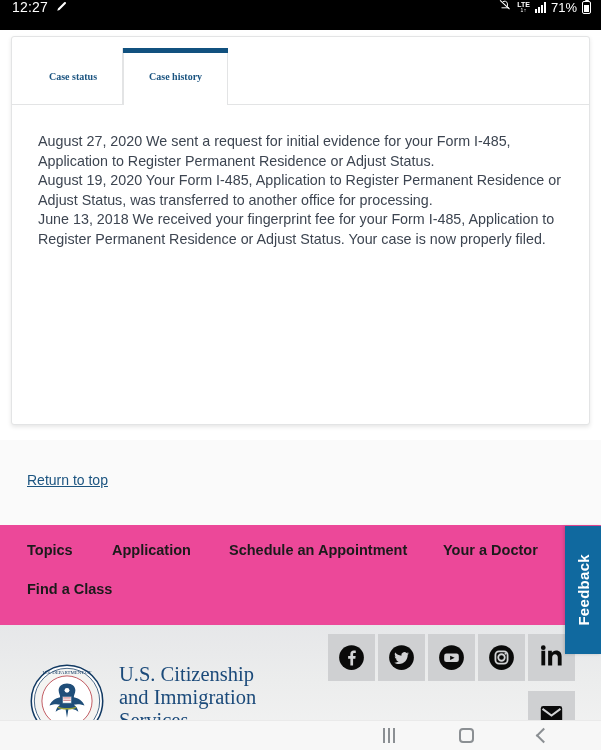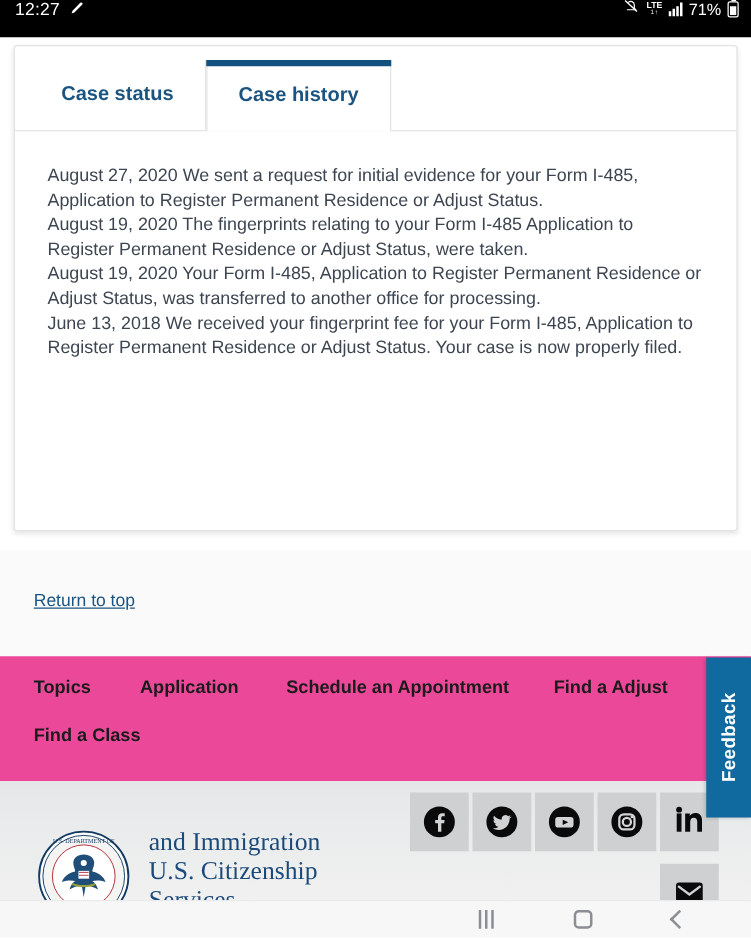--- a/index.html
+++ b/index.html
@@ -71,24 +71,25 @@
     display: flex;
     align-items: flex-end;
     padding-left: 12px;
     border-bottom: 1px solid #e3e4e5;
   }
   .tab {
     position: relative;
     height: 56px;
     display: flex; align-items: center;
     padding: 0 25px;
-    font-size: 16px; font-weight: bold;
+    font-size: 10px; font-weight: bold;
     color: #1b5480;
     background: transparent;
     white-space: nowrap;
+    font-family: Liberation Serif, serif;
   }
   .tab.inactive {
     border-right: 1px solid #e3e4e5;
   }
   .tab.active {
     background: #ffffff;
     border-left: 1px solid #e3e4e5;
     border-right: 1px solid #e3e4e5;
     margin-bottom: -1px;
     height: 57px;
@@ -259,36 +260,35 @@
     <div class="tabs">
       <div class="tab inactive">
         <span>Case status</span>
       </div>
       <div class="tab active">
         <span>Case history</span>
       </div>
     </div>
     <div class="history">
       <p>August 27, 2020 We sent a request for initial evidence for your Form I-485, Application to Register Permanent Residence or Adjust Status.</p>
-      <p>August 19, 2020 The fingerprints relating to your Form I-485 Application to Register Permanent Residence or Adjust Status, were taken.</p>
       <p>August 19, 2020 Your Form I-485, Application to Register Permanent Residence or Adjust Status, was transferred to another office for processing.</p>
       <p>June 13, 2018 We received your fingerprint fee for your Form I-485, Application to Register Permanent Residence or Adjust Status. Your case is now properly filed.</p>
     </div>
   </div>
 
   <div class="rtt-strip">
     <a class="rtt-link" href="#">Return to top</a>
   </div>
 
   <div class="foot-nav">
     <div class="foot-row r1">
       <span class="foot-link">Topics</span>
       <span class="foot-link">Application</span>
       <span class="foot-link">Schedule an Appointment</span>
-      <span class="foot-link">Find a Adjust</span>
+      <span class="foot-link">Your a Doctor</span>
     </div>
     <div class="foot-row r2">
       <span class="foot-link">Find a Class</span>
     </div>
   </div>
 
   <div class="foot-bottom">
 
     <div class="brand">
       <svg class="seal" viewBox="0 0 100 100">
@@ -297,22 +297,22 @@
         <circle cx="50" cy="50" r="33" fill="#ffffff" stroke="#b02a33" stroke-width="1"></circle>
         <path d="M50 27c7 0 11 4 11 9 0 4-2 6-2 9 6 1 12 5 14 11-6-2-10-2-14-1 3 2 5 5 6 9-5-3-9-4-13-4l-2 12-2-12c-4 0-8 1-13 4 1-4 3-7 6-9-4-1-8-1-14 1 2-6 8-10 14-11 0-3-2-5-2-9 0-5 4-9 11-9z" fill="#1f4e79"></path>
         <path d="M44 44h12v9H44z" fill="#ffffff" stroke="#1f4e79" stroke-width=".8"></path>
         <path d="M45 46h10M45 49h10" stroke="#b02a33" stroke-width=".9"></path>
         <circle cx="50" cy="36" r="3.2" fill="#ffffff"></circle>
         <path d="M38 58c5 3 19 3 24 0" stroke="#9aa23a" stroke-width="2" fill="none"></path>
         <text x="50" y="15" font-size="6.4" font-family="Liberation Serif, serif" fill="#123a63" text-anchor="middle">U.S. DEPARTMENT OF</text>
         <text x="50" y="93" font-size="6.4" font-family="Liberation Serif, serif" fill="#123a63" text-anchor="middle">HOMELAND SECURITY</text>
       </svg>
       <div class="brand-txt">
+        <div>U.S. Citizenship</div>
         <div>and Immigration</div>
-        <div>U.S. Citizenship</div>
         <div>Services</div>
       </div>
     </div>
 
     <div class="socials">
       <a class="soc" href="#">
         <svg width="27" height="27" viewBox="0 0 24 24">
             <circle cx="12" cy="12" r="11" fill="#0a0a0a"></circle>
             <path d="M13.4 19v-6h2l.3-2.4h-2.3V9.1c0-.7.2-1.1 1.2-1.1h1.2V5.9c-.2 0-.9-.1-1.8-.1-1.8 0-3 1.1-3 3.1v1.7H9v2.4h2V19h2.4z" fill="#d2d3d5"></path>
           </svg>

